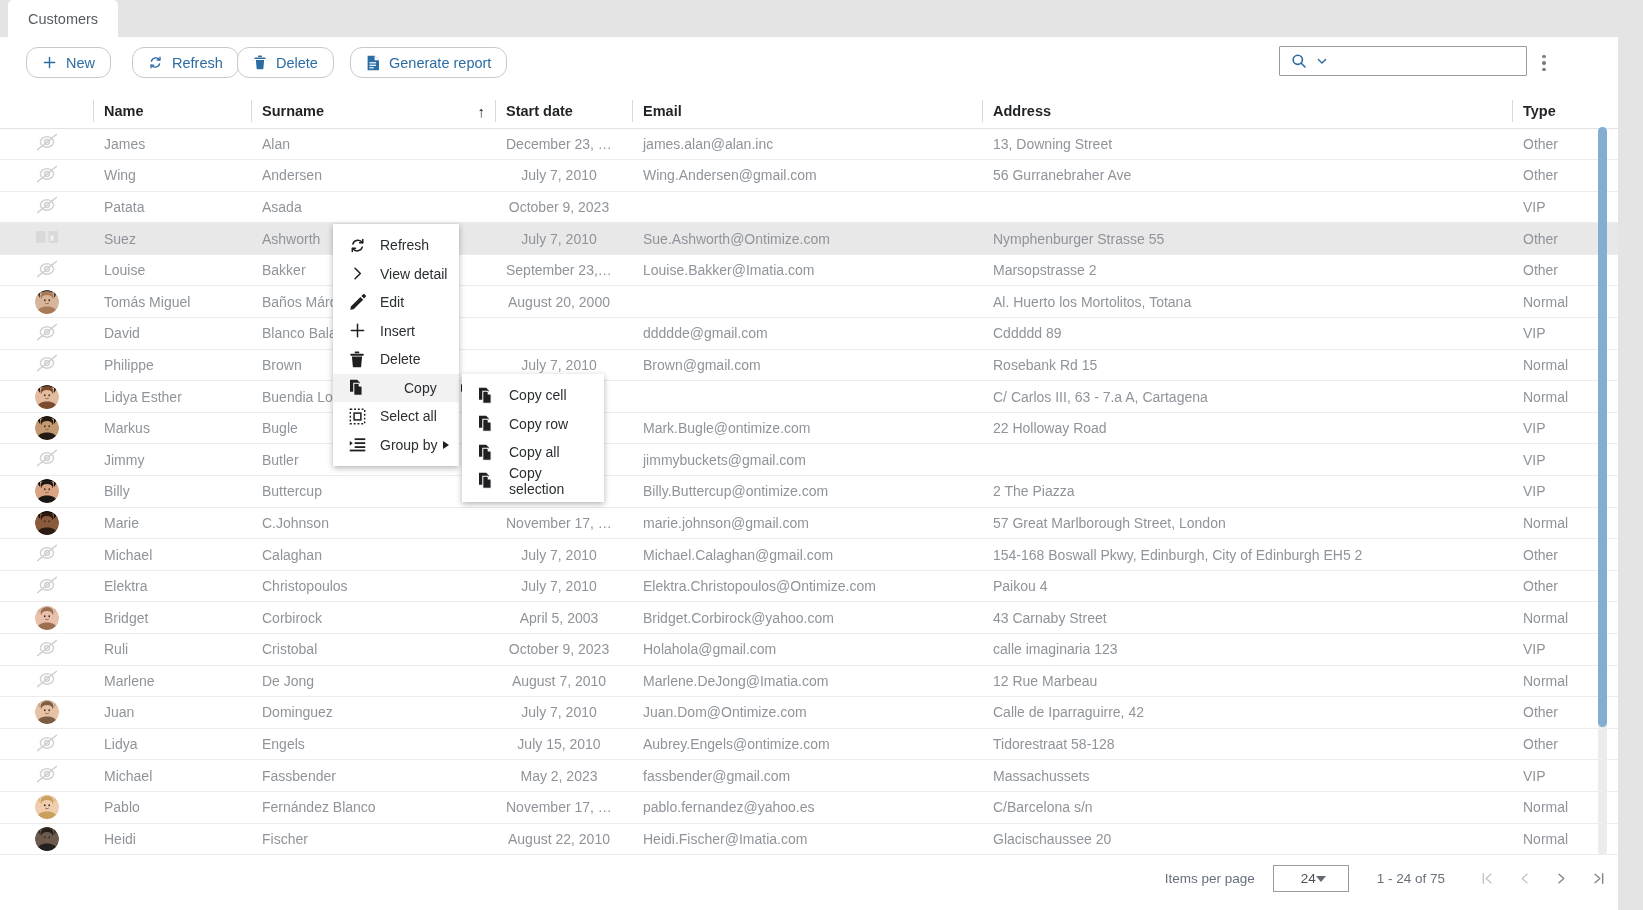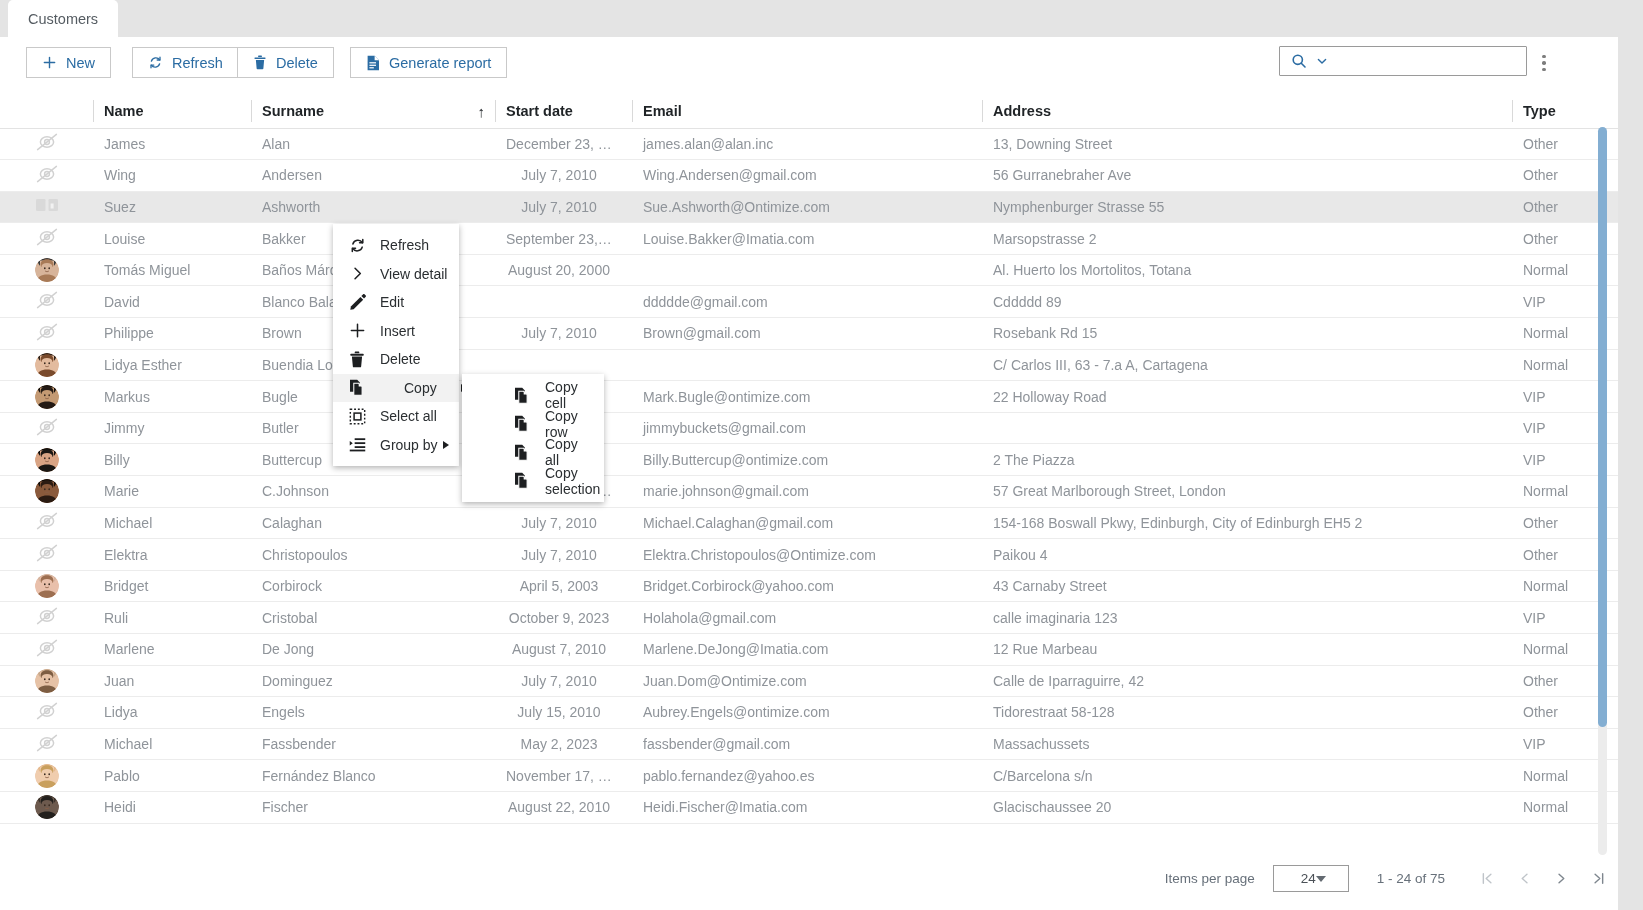--- a/index.html
+++ b/index.html
@@ -39,21 +39,21 @@
   
   .toolbar {
     position:absolute; top:10px; left:0;
     width:1643px; height:48px;
   }
   .tbtn {
     position:absolute; top:0;
     height:31px;
     border:1px solid #c9c9c9;
     background:#fff;
-    border-radius:0;
+    border-radius:12px;
     display:flex; align-items:center; gap:9px;
     padding:0 15px;
     font-size:14.5px; color:#2b6ca3;
     cursor:pointer;
     white-space:nowrap;
   }
   .tbtn .ic { display:flex; align-items:center; color:#2b6ca3; }
   .tbtn svg { display:block; }
   #btn-new { left:26px; }
   #btn-refresh { left:132px; }
@@ -177,21 +177,21 @@
 
   
   .ctxmenu {
     position:absolute;
     background:#ffffff;
     box-shadow:0 2px 6px rgba(0,0,0,.30);
     padding:7px 0;
     z-index:40;
   }
   #ctx-main { left:333px; top:224px; width:126px; }
-  #ctx-sub  { left:462px; top:374px; width:142px;padding-left:36px; }
+  #ctx-sub  { left:462px; top:374px; width:142px; }
   .mitem {
     height:28.5px;
     display:flex; align-items:center;
     padding:0 10px 0 16px;
     font-size:14px; color:#2a2e31;
     cursor:pointer;
     position:relative;
   }
   .mitem.hl { background:#f2f2f2;gap:24px; }
   .mitem .mi { width:22px; display:flex; align-items:center; justify-content:flex-start; color:#1d1f21; flex:none; }
@@ -344,20 +344,33 @@
                     <circle cx="13" cy="10" r="2.4"></circle>
                     <path d="M3.6 17.6 22.4 2.4" stroke-linecap="round"></path>
                   </svg></span></td>
               <td class="">Wing</td>
               <td class="">Andersen</td>
               <td class="date">July 7, 2010</td>
               <td class="">Wing.Andersen@gmail.com</td>
               <td class="">56 Gurranebraher Ave</td>
               <td class="">Other</td>
             </tr>
+            <tr>
+              <td class="av"><span class="ph-icon"><svg width="26" height="20" viewBox="0 0 26 20" fill="none" stroke="#9b9b9b" stroke-width="1.5">
+                    <ellipse cx="13" cy="10" rx="6.6" ry="5.2"></ellipse>
+                    <circle cx="13" cy="10" r="2.4"></circle>
+                    <path d="M3.6 17.6 22.4 2.4" stroke-linecap="round"></path>
+                  </svg></span></td>
+              <td class="">Patata</td>
+              <td class="">Asada</td>
+              <td class="date">October 9, 2023</td>
+              <td class=""></td>
+              <td class=""></td>
+              <td class="">VIP</td>
+            </tr>
             <tr class="sel">
               <td class="av"><span class="ph-icon"><svg width="26" height="20" viewBox="0 0 26 20" fill="#c9c9c9">
                     <rect x="2" y="4" width="9.5" height="12" rx="1.2"></rect>
                     <rect x="14.5" y="4" width="9.5" height="12" rx="1.2"></rect>
                     <rect x="16.6" y="8.5" width="3" height="5" fill="#fff"></rect>
                   </svg></span></td>
               <td class="">Suez</td>
               <td class="">Ashworth</td>
               <td class="date">July 7, 2010</td>
               <td class="">Sue.Ashworth@Ontimize.com</td>

